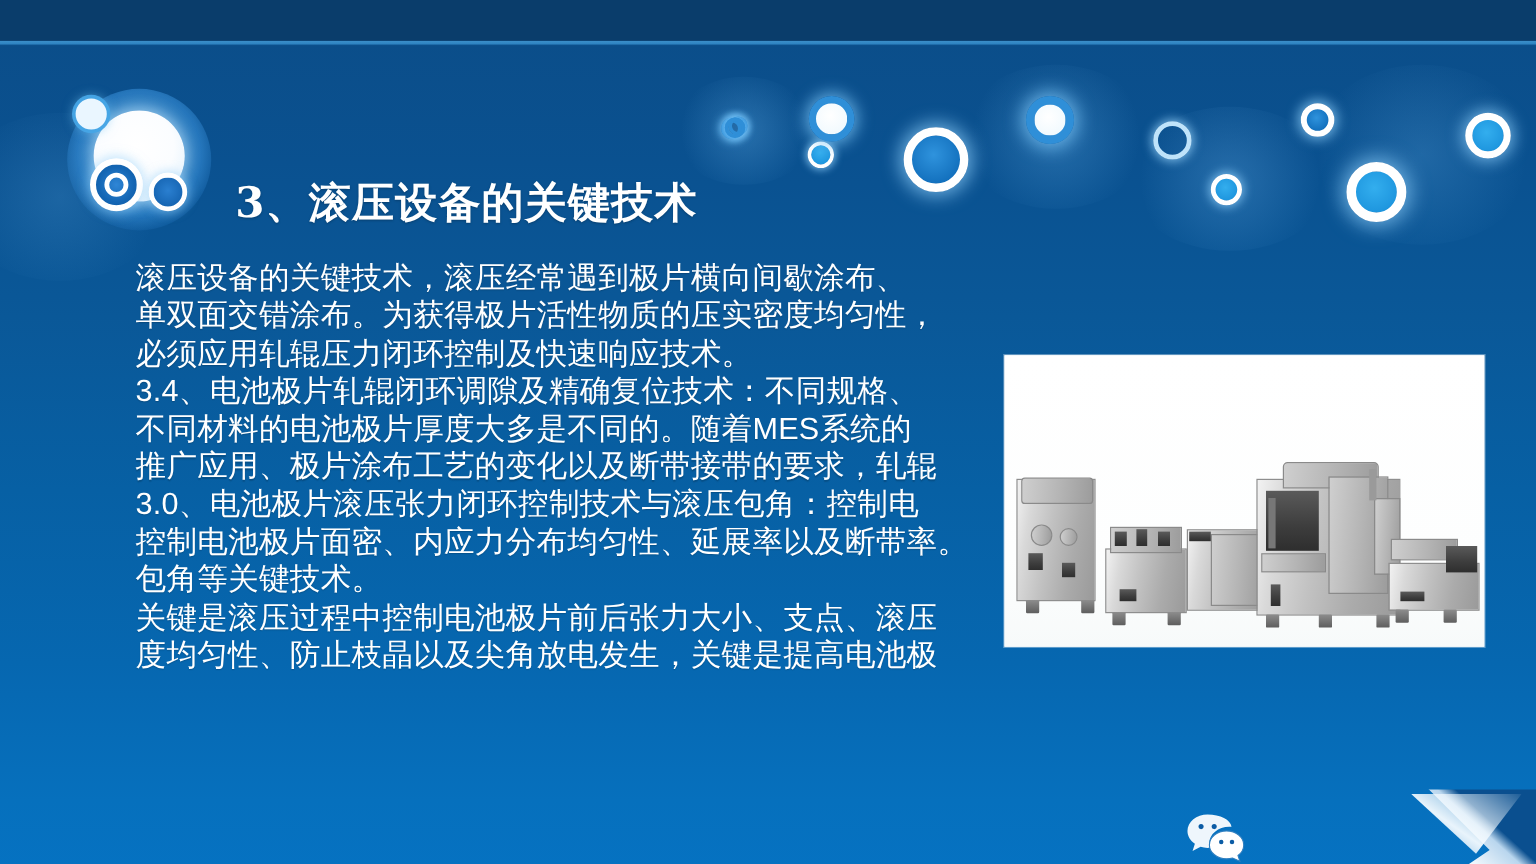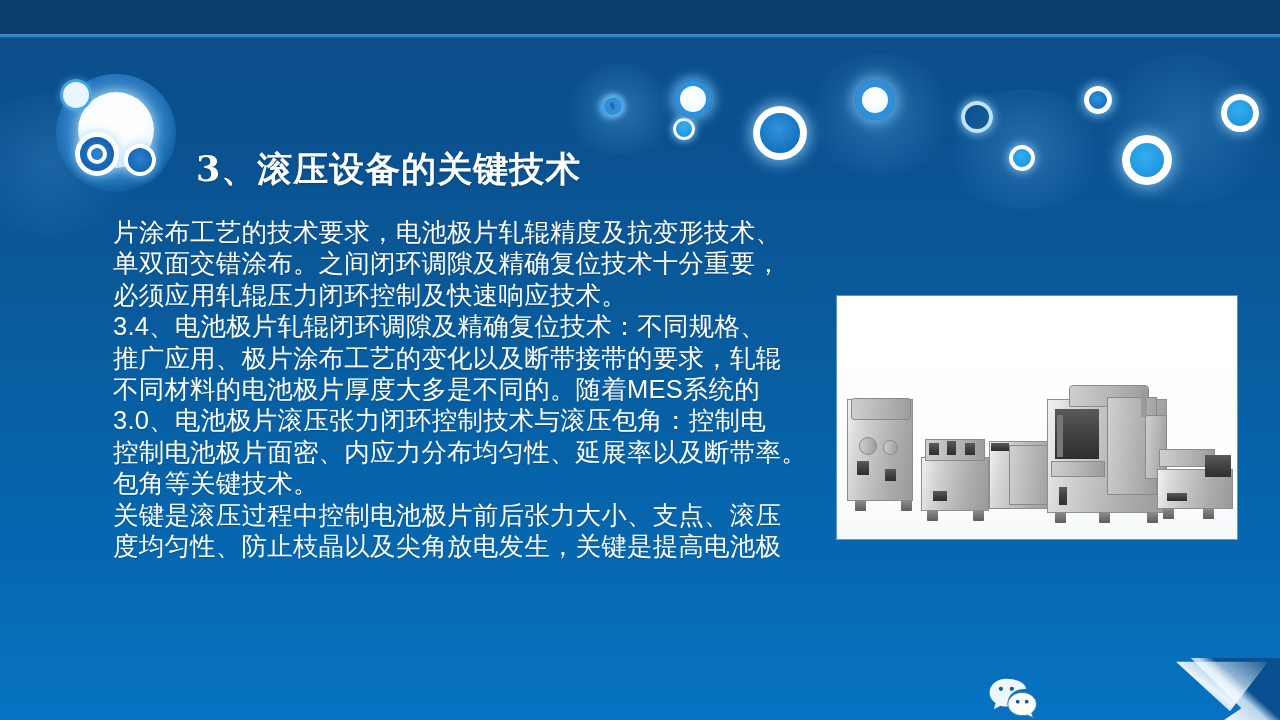--- a/index.html
+++ b/index.html
@@ -209,26 +209,26 @@
       <div class="bub" style="left: 961px; top: 67px; width: 32px; height: 32px; background: transparent; border: 4px solid rgb(191, 227, 250); box-shadow: rgba(150, 210, 250, 0.7) 0px 0px 8px 2px;"></div>
       <div class="bub" style="left: 1009px; top: 111px; width: 26px; height: 26px; background: radial-gradient(circle at 45% 40%, rgb(51, 174, 238) 0%, rgb(31, 151, 223) 70%, rgb(20, 132, 204) 100%); border: 4px solid rgb(255, 255, 255); box-shadow: rgba(140, 205, 250, 0.7) 0px 0px 8px 2px;"></div>
       <div class="bub" style="left: 1084px; top: 52px; width: 28px; height: 28px; background: radial-gradient(circle at 45% 40%, rgb(47, 147, 221) 0%, rgb(20, 114, 191) 70%, rgb(13, 99, 173) 100%); border: 5px solid rgb(255, 255, 255); box-shadow: rgba(140, 205, 250, 0.7) 0px 0px 10px 3px;"></div>
       <div class="bub" style="left: 1122px; top: 101px; width: 50px; height: 50px; background: radial-gradient(circle at 45% 40%, rgb(51, 174, 238) 0%, rgb(31, 151, 223) 70%, rgb(20, 132, 204) 100%); border: 8px solid rgb(255, 255, 255); box-shadow: rgba(140, 205, 250, 0.7) 0px 0px 16px 4px;"></div>
       <div class="bub" style="left: 1221px; top: 60px; width: 38px; height: 38px; background: radial-gradient(circle at 45% 40%, rgb(51, 174, 238) 0%, rgb(31, 151, 223) 70%, rgb(20, 132, 204) 100%); border: 6px solid rgb(255, 255, 255); box-shadow: rgba(140, 205, 250, 0.7) 0px 0px 12px 3px;"></div>
     </div>
 
   <div id="title">3、滚压设备的关键技术</div>
 
   <div id="body-text">
-      <p>片涂布工艺的技术要求，电池极片轧辊精度及抗变形技术、</p>
-      <p>单双面交错涂布。之间闭环调隙及精确复位技术十分重要，</p>
+      <p>滚压设备的关键技术，滚压经常遇到极片横向间歇涂布、</p>
+      <p>单双面交错涂布。为获得极片活性物质的压实密度均匀性，</p>
       <p>必须应用轧辊压力闭环控制及快速响应技术。</p>
       <p>3.4、电池极片轧辊闭环调隙及精确复位技术：不同规格、</p>
+      <p>不同材料的电池极片厚度大多是不同的。随着MES系统的</p>
       <p>推广应用、极片涂布工艺的变化以及断带接带的要求，轧辊</p>
-      <p>不同材料的电池极片厚度大多是不同的。随着MES系统的</p>
       <p>3.0、电池极片滚压张力闭环控制技术与滚压包角：控制电</p>
       <p>控制电池极片面密、内应力分布均匀性、延展率以及断带率。</p>
       <p>包角等关键技术。</p>
       <p>关键是滚压过程中控制电池极片前后张力大小、支点、滚压</p>
       <p>度均匀性、防止枝晶以及尖角放电发生，关键是提高电池极</p>
     </div>
 
   <div id="photo-frame">
     <div id="photo-inner">
 

